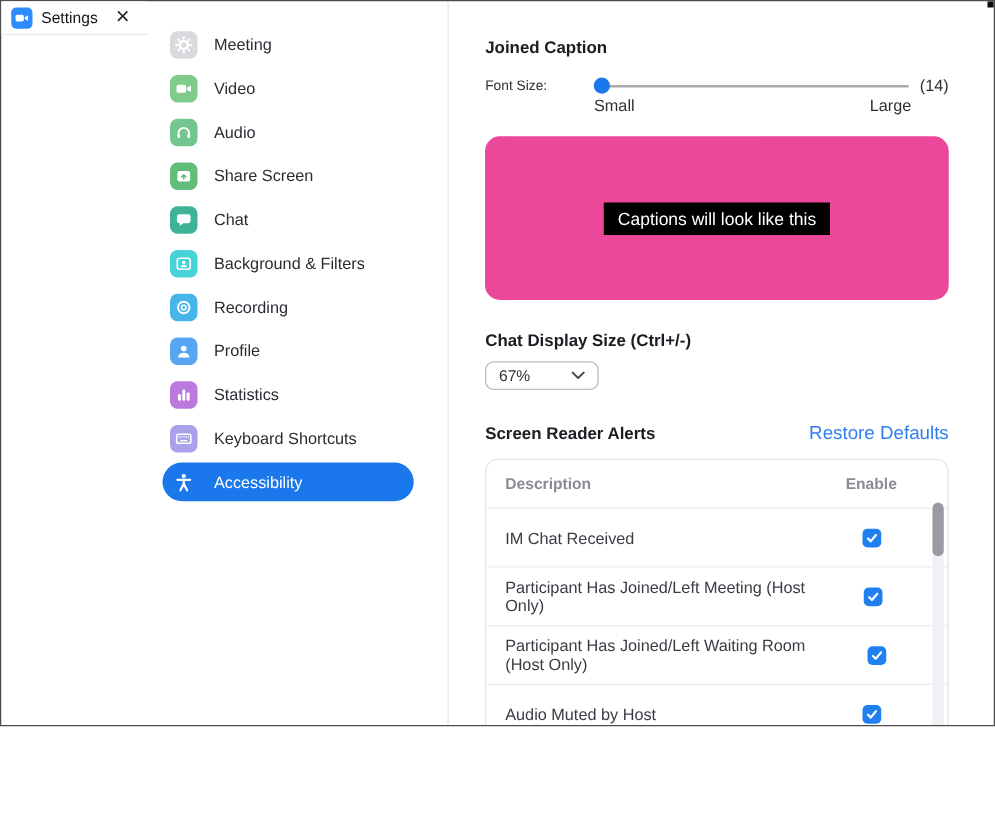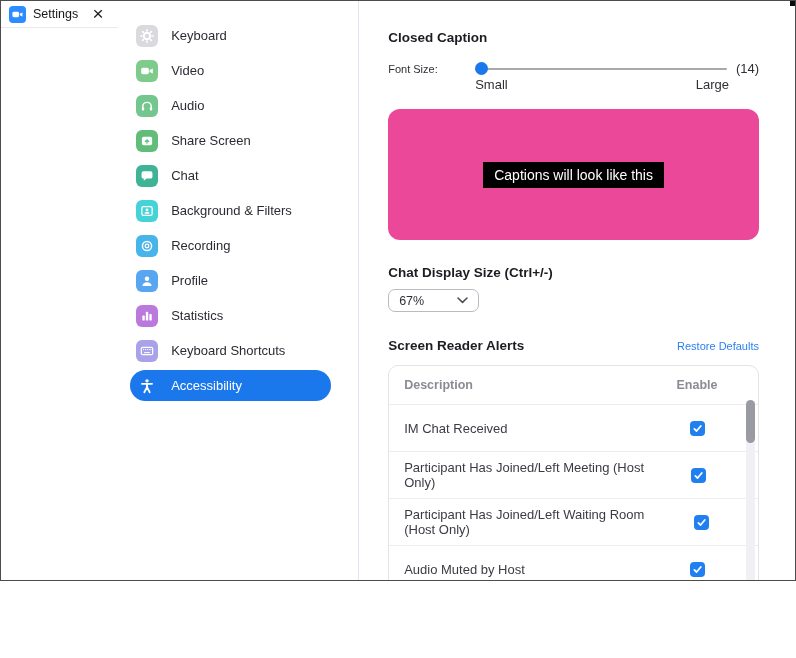--- a/index.html
+++ b/index.html
@@ -53,21 +53,21 @@
                      display:flex; align-items:center; justify-content:center; }
   .caption-chip { background:#000; color:#fff; font-size:14px; padding:5px 11px; }
 
   .h-cds { margin-top:25px; }
   .dropdown { margin-top:9px; width:91px; height:23px; border:1px solid #babac2; border-radius:7px;
               display:flex; align-items:center; padding:0 10px; background:#fff; }
   .dropdown .dd-value { font-size:12.5px; color:#2f2f36; }
   .dropdown .dd-chev { margin-left:auto; display:flex; }
 
   .sra-row { margin-top:26px; display:flex; align-items:baseline; justify-content:space-between; }
-  .link { font-size:11px; color:#2d7ef0; }
+  .link { font-size:15px; color:#2d7ef0; }
 
   .alerts-table { margin-top:12px; border:1px solid #e3e3e8; border-radius:10px; position:relative;
                   overflow:hidden; background:#fff; height:232px; }
   .t-header { height:38px; display:flex; align-items:center; padding-left:15px;gap:36px; }
   .t-header .th-desc { font-size:12.5px; font-weight:700; color:#8b8b94; flex:1 1 auto; }
   .t-header .th-enable { font-size:12.5px; font-weight:700; color:#8b8b94; width:70px;
                          text-align:center; margin-right:26px; }
   .t-row { height:47px; display:flex; align-items:center; padding-left:15px;
            border-top:1px solid #ececf1; }
   .t-row .td-desc { font-size:13px; color:#3b3b44; flex:1 1 auto; }
@@ -112,21 +112,21 @@
               <rect x="10" y="2.4" width="2" height="3.4" rx="1" transform="rotate(45 11 11)"></rect>
               <rect x="10" y="2.4" width="2" height="3.4" rx="1" transform="rotate(90 11 11)"></rect>
               <rect x="10" y="2.4" width="2" height="3.4" rx="1" transform="rotate(135 11 11)"></rect>
               <rect x="10" y="2.4" width="2" height="3.4" rx="1" transform="rotate(180 11 11)"></rect>
               <rect x="10" y="2.4" width="2" height="3.4" rx="1" transform="rotate(225 11 11)"></rect>
               <rect x="10" y="2.4" width="2" height="3.4" rx="1" transform="rotate(270 11 11)"></rect>
               <rect x="10" y="2.4" width="2" height="3.4" rx="1" transform="rotate(315 11 11)"></rect>
             </g>
           </svg>
         </span>
-        <span class="lbl">Keyboard</span>
+        <span class="lbl">Meeting</span>
       </div>
 
       <div class="side-item">
         <span class="ic bg-grn1">
           <svg width="16" height="16" viewBox="0 0 22 22">
             <rect x="3" y="6.5" width="10.6" height="9" rx="2.4" fill="#fff"></rect>
             <path d="M14.6 9.7 L19 7.5 V14.5 L14.6 12.3 Z" fill="#fff"></path>
           </svg>
         </span>
         <span class="lbl">Video</span>
@@ -230,21 +230,21 @@
             <path d="M11 12.3 L7.7 18.6 M11 12.3 L14.3 18.6" stroke="#fff" stroke-width="2.2" stroke-linecap="round" fill="none"></path>
           </svg>
         </span>
         <span class="lbl">Accessibility</span>
       </div>
 
     </div>
 
     <div class="content">
 
-      <div class="section-heading h-cc">Closed Caption</div>
+      <div class="section-heading h-cc">Joined Caption</div>
 
       <div class="slider-row">
         <span class="slider-label">Font Size:</span>
         <span class="slider-track-wrap">
           <span class="slider-track"></span>
           <span class="slider-thumb"></span>
         </span>
         <span class="slider-value">(14)</span>
       </div>
       <div class="slider-ends">

